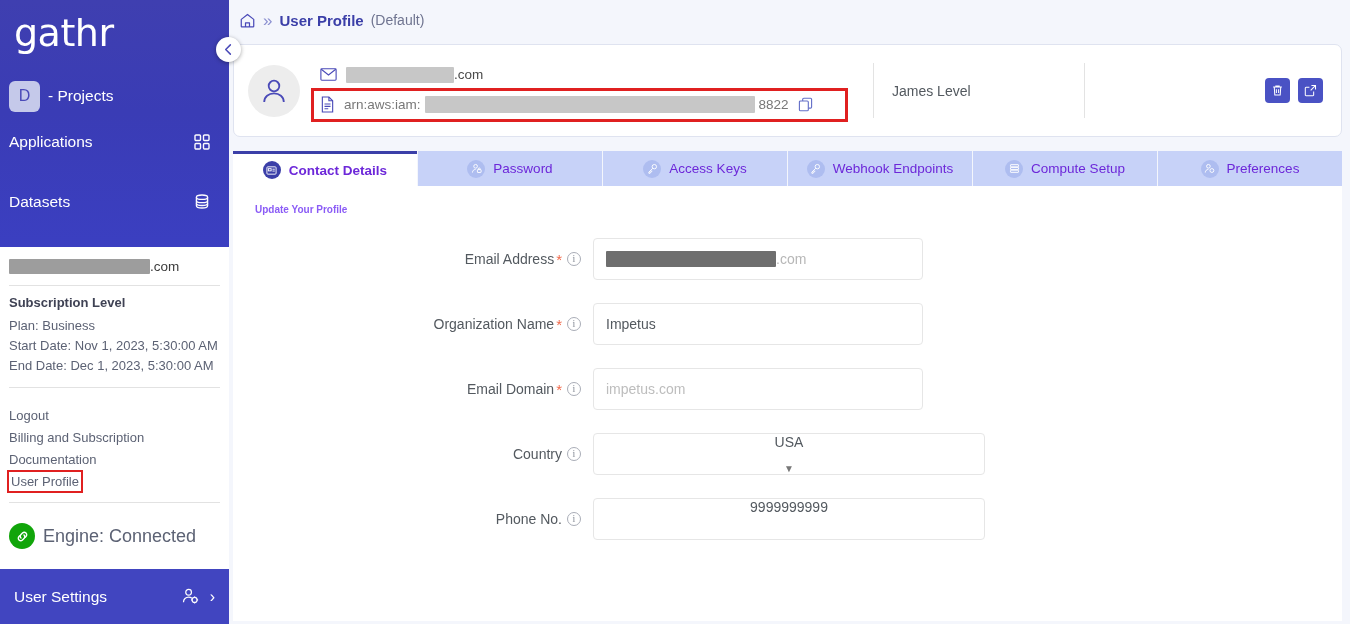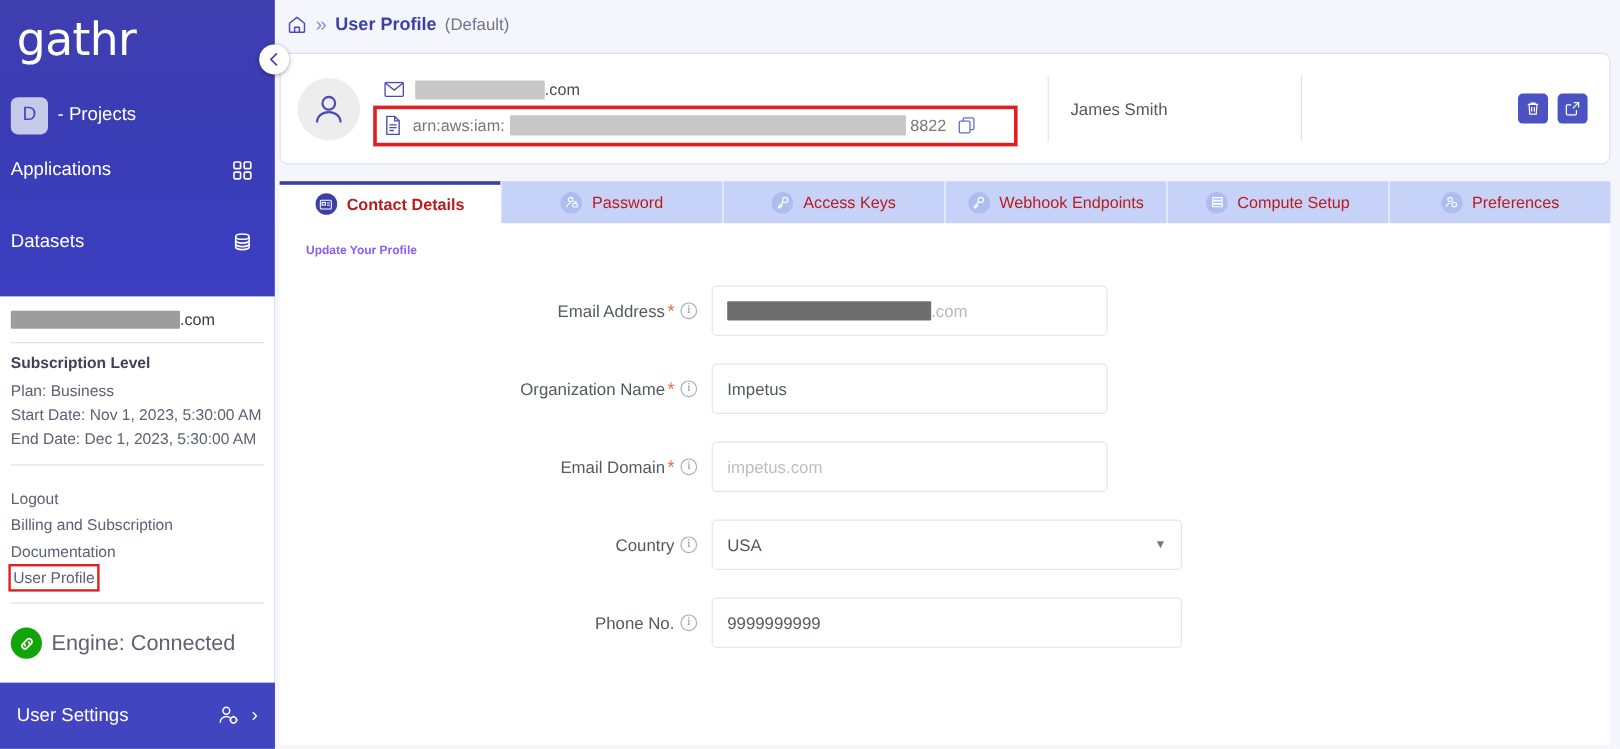--- a/index.html
+++ b/index.html
@@ -187,21 +187,21 @@
     margin: 14px 8px 0 4px;
     display: flex;
     height: 35px;
     gap: 1px;
   }
   .tab {
     flex: 1 1 0;
     background: #c7d2f8;
     display: flex; align-items: center; justify-content: center;
     gap: 8px;
-    font-size: 13.5px; color: #b91c1c;
+    font-size: 13.5px; color: #6d28d9;
     cursor: pointer;
     position: relative;
   }
   .tab.active {
     background: #ffffff;
     border-top: 3px solid #3b3fa8;
     font-weight: bold;
   }
   .tab .tico {
     width: 18px; height: 18px; border-radius: 50%;
@@ -250,21 +250,21 @@
     height: 42px;
     border: 1px solid #e6e6e6;
     border-radius: 4px;
     display: flex; align-items: center;
     padding: 0 12px;
     font-size: 14px;
     color: #53595f;
     background: #fff;
   }
   .finput.w330 { width: 330px; }
-  .finput.w392 { width: 392px; justify-content: space-between; }
+  .finput.w392 { width: 392px; justify-content: space-between; flex-direction: column; }
   .ph { color: #bdbdbd; }
   .caret { color: #777; font-size: 10px; }
   .mask-inline { display: inline-flex; align-items: center; }
   .mask-inline .redact { background: #6e6e6e; height: 16px; }
   .suffix-dim { color: #b7b7b7; }
 </style>
 </head>
 <body>
 
 <div id="app">
@@ -439,21 +439,21 @@
                 <g fill="none" stroke="#6470c8" stroke-width="1.2">
               <rect x="5" y="1.3" width="9.5" height="10.5" rx="1.2"></rect>
                   <rect x="1.5" y="4.2" width="9.5" height="10.5" rx="1.2" fill="#ffffff"></rect>
             </g>
               </svg>
           </span>
         </div>
       </div>
 
       <span class="vdiv" style="margin-left:28px"></span>
-      <span class="pname">James Smith</span>
+      <span class="pname">James Level</span>
       <span class="vdiv"></span>
 
       <div class="card-actions">
         <span class="sqbtn">
           <svg width="13" height="13" viewBox="0 0 14 14">
               <g fill="none" stroke="#ffffff" stroke-width="1.1">
             <path d="M2.3 3.3h9.4M5.2 3.3V2.1h3.6v1.2M3.5 3.3l.6 8.6h5.8l.6-8.6"></path>
                 <path d="M5.8 5.6v4M8.2 5.6v4"></path>
           </g>
             </svg>

